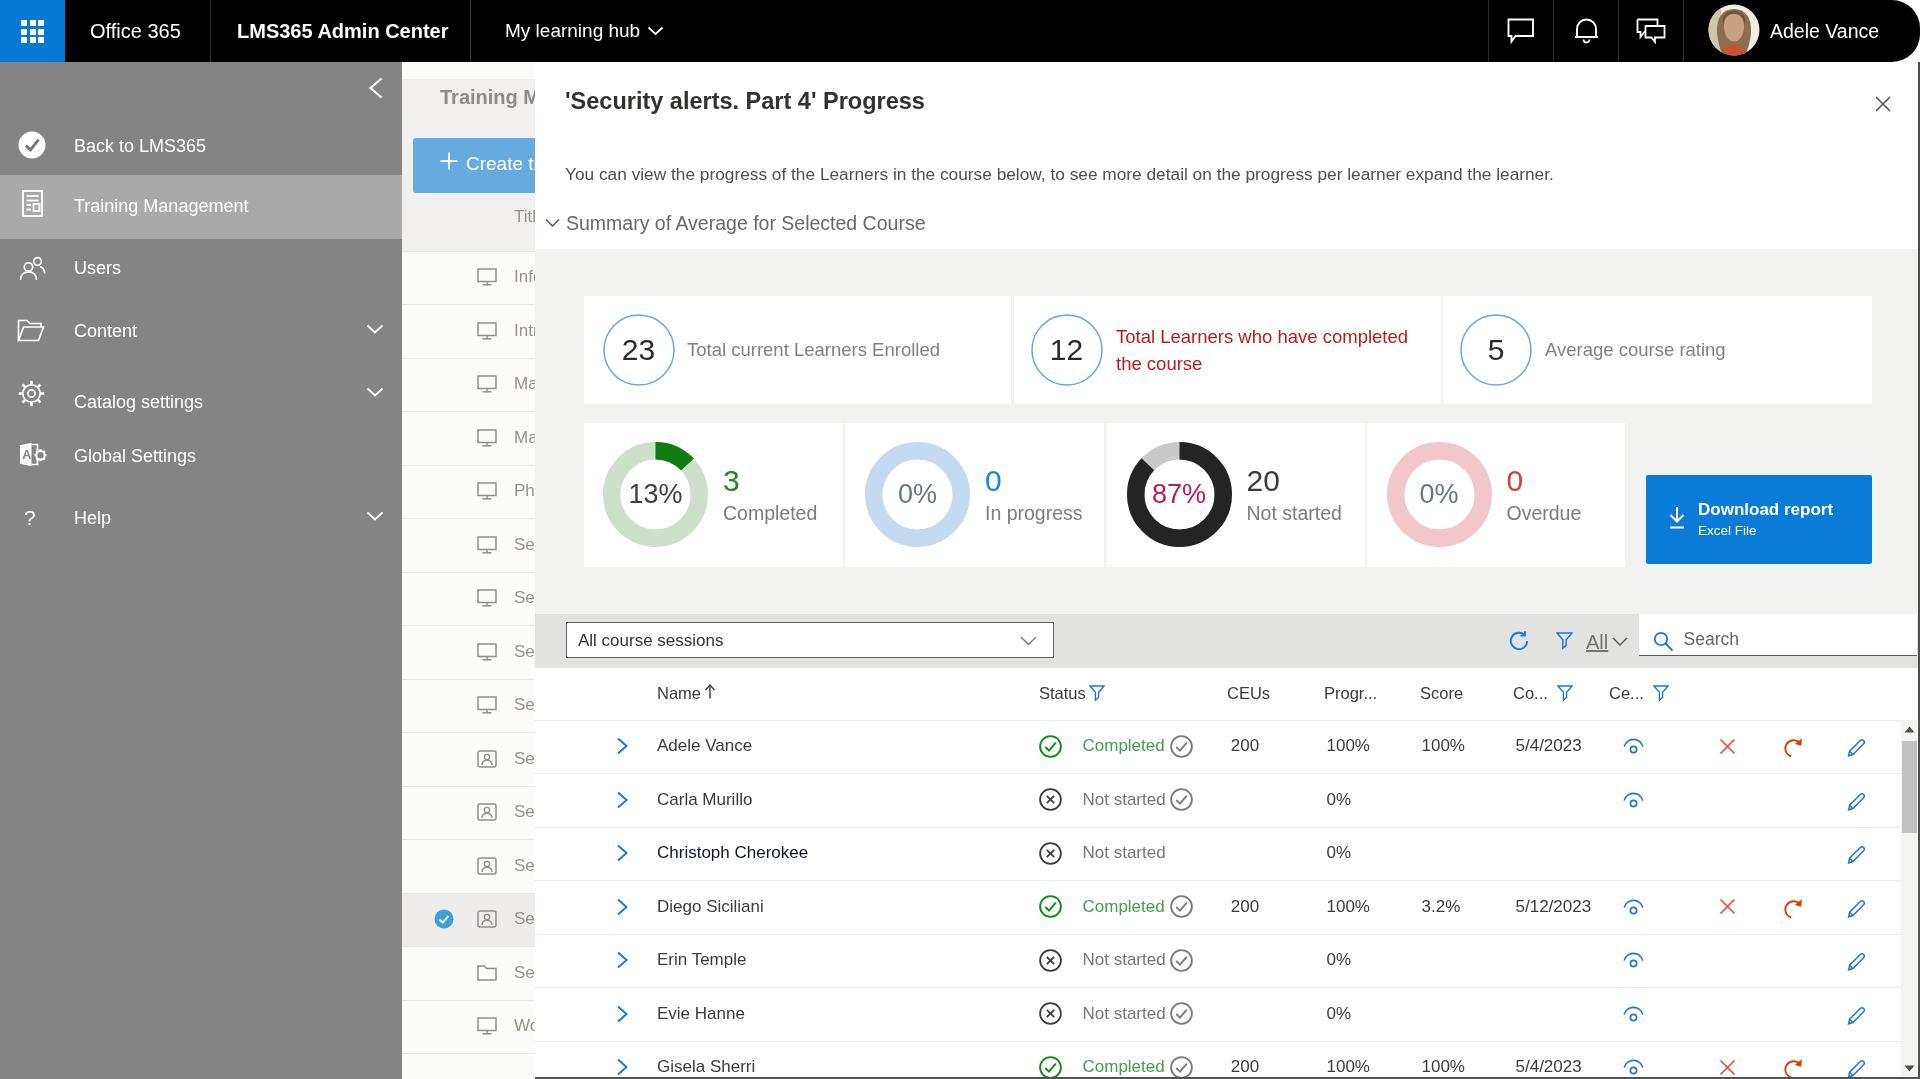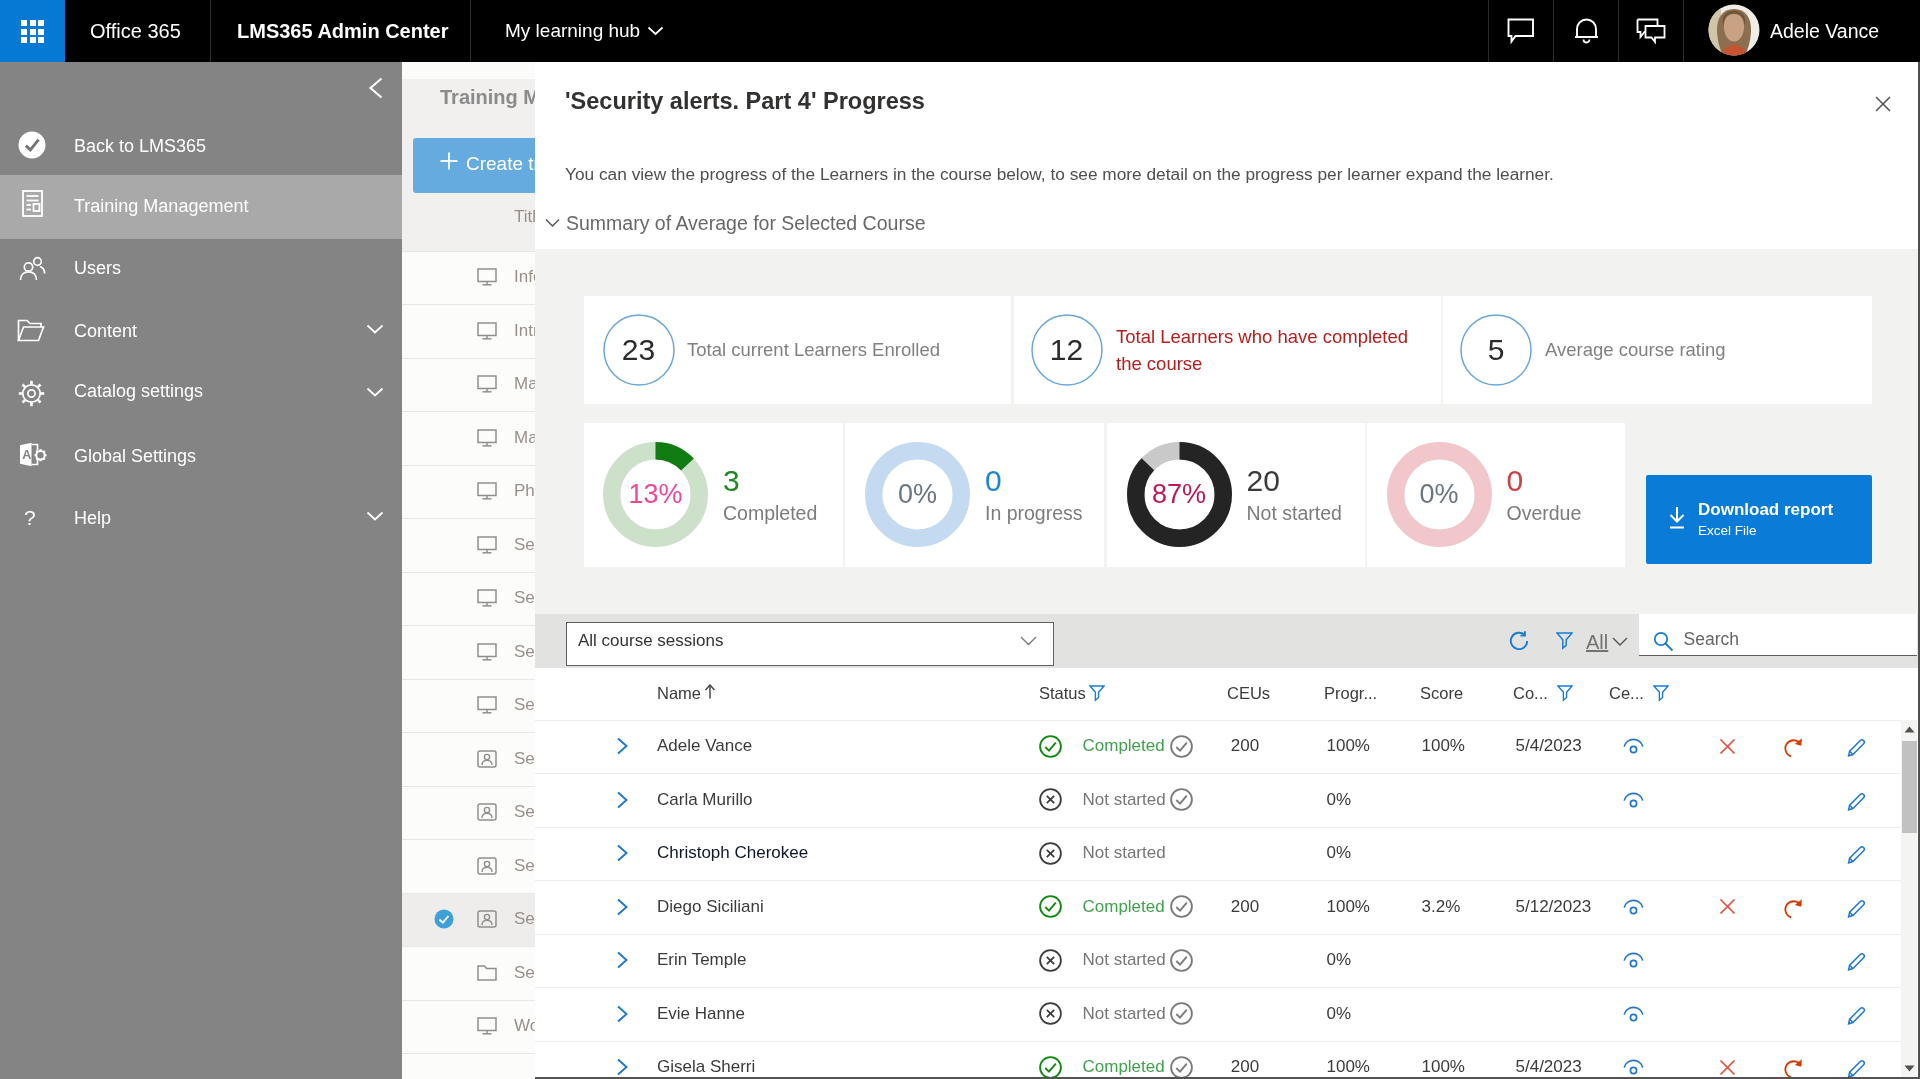--- a/index.html
+++ b/index.html
@@ -3,21 +3,21 @@
 <meta charset="utf-8">
 <style>
 *{margin:0;padding:0;box-sizing:border-box;}
 html,body{width:1920px;height:1079px;overflow:hidden;background:#fff;font-family:"Liberation Sans",sans-serif;}
 .abs{position:absolute;}
 svg{display:block;}
 </style>
 </head>
 <body>
 
-<div class="abs" id="topbar" style="left:0;top:0;width:1920px;height:62px;background:#000;">
+<div class="abs" id="topbar" style="left:0;top:0;width:1920px;height:62px;background:#000;border-radius:28px;">
   <div class="abs" style="left:0;top:0;width:65px;height:62px;background:#0679d4;">
     <div class="abs" style="left:21px;top:20px;width:23px;height:23px;display:grid;grid-template-columns:6px 6px 6px;grid-template-rows:6px 6px 6px;gap:2.5px;">
       <div style="background:#fff"></div>
         <div style="background:#fff"></div>
         <div style="background:#fff"></div>
       <div style="background:#fff"></div>
         <div style="background:#fff"></div>
         <div style="background:#fff"></div>
       <div style="background:#fff"></div>
         <div style="background:#fff"></div>
@@ -118,21 +118,21 @@
           <line x1="13.5" y1="22.4" x2="13.5" y2="26.2"></line>
         <line x1="0.8" y1="13.5" x2="4.6" y2="13.5"></line>
           <line x1="22.4" y1="13.5" x2="26.2" y2="13.5"></line>
         <line x1="4.5" y1="4.5" x2="7.2" y2="7.2"></line>
           <line x1="19.8" y1="19.8" x2="22.5" y2="22.5"></line>
         <line x1="4.5" y1="22.5" x2="7.2" y2="19.8"></line>
           <line x1="19.8" y1="7.2" x2="22.5" y2="4.5"></line>
       </g>
     </g>
   </svg>
-  <div class="abs" style="left:74px;top:315px;height:28px;display:flex;align-items:center;color:#fff;font-size:18px;">Catalog settings</div>
+  <div class="abs" style="left:74px;top:326px;height:28px;display:flex;align-items:center;color:#fff;font-size:18px;">Catalog settings</div>
   <svg class="abs" style="left:366px;top:325px" width="18" height="11" viewBox="0 0 18 11">
       <polyline points="1.5,1.5 9,8.5 16.5,1.5" fill="none" stroke="#fff" stroke-width="1.8"></polyline>
     </svg>
 
   <svg class="abs" style="left:19px;top:380px" width="28" height="25" viewBox="0 0 28 25">
     <path d="M1 3.2 L12.5 0.8 V24.2 L1 21.8 Z" fill="#fff"></path>
     <path d="M12.5 2.5 H18.5 V8.5 M12.5 22.5 H18.5 V18" fill="none" stroke="#fff" stroke-width="1.7"></path>
     <text x="3.2" y="16.8" font-family="Liberation Sans,sans-serif" font-size="12.5" font-weight="bold" fill="#848484">A</text>
     <circle cx="21.5" cy="13.2" r="4.2" fill="none" stroke="#fff" stroke-width="2"></circle>
     <g stroke="#fff" stroke-width="2.2">
@@ -317,21 +317,21 @@
 
   <div class="abs" id="donutrow" style="left:49px;top:360.5px;width:1042px;height:144px;">
     <div class="abs" style="left:0;top:0;width:258.5px;height:144px;background:#fff;"></div>
     <div class="abs" style="left:261px;top:0;width:259px;height:144px;background:#fff;"></div>
     <div class="abs" style="left:522.5px;top:0;width:258px;height:144px;background:#fff;"></div>
     <div class="abs" style="left:782.5px;top:0;width:258.5px;height:144px;background:#fff;"></div>
 <svg class="abs" style="left:19px;top:19.5px" width="105" height="105" viewBox="0 0 105 105">
 <circle cx="52.5" cy="52.5" r="43.75" fill="none" stroke="#cde0c9" stroke-width="17.5"></circle>
 <circle cx="52.5" cy="52.5" r="43.75" fill="none" stroke="#117c11" stroke-width="17.5" stroke-dasharray="35.74 239.15" transform="rotate(-90 52.5 52.5)"></circle>
 </svg>
-<div class="abs" style="left:19px;top:19.5px;width:105px;height:105px;display:flex;align-items:center;justify-content:center;font-size:27px;color:#ec4899;">13%</div>
+<div class="abs" style="left:19px;top:19.5px;width:105px;height:105px;display:flex;align-items:center;justify-content:center;font-size:27px;color:#404040;">13%</div>
 <div class="abs" style="left:139px;top:41.5px;font-size:30px;color:#218721;">3</div>
 <div class="abs" style="left:139px;top:79px;font-size:19.5px;color:#7c7c7c;white-space:nowrap;">Completed</div>
 <svg class="abs" style="left:281px;top:19.5px" width="105" height="105" viewBox="0 0 105 105">
 <circle cx="52.5" cy="52.5" r="43.75" fill="none" stroke="#c4daf1" stroke-width="17.5"></circle>
 </svg>
 <div class="abs" style="left:281px;top:19.5px;width:105px;height:105px;display:flex;align-items:center;justify-content:center;font-size:27px;color:#6a7680;">0%</div>
 <div class="abs" style="left:401px;top:41.5px;font-size:30px;color:#1c86d8;">0</div>
 <div class="abs" style="left:401px;top:79px;font-size:19.5px;color:#7c7c7c;white-space:nowrap;">In progress</div>
 <svg class="abs" style="left:542.5px;top:19.5px" width="105" height="105" viewBox="0 0 105 105">
 <circle cx="52.5" cy="52.5" r="43.75" fill="none" stroke="#c9c9c9" stroke-width="17.5"></circle>
@@ -351,21 +351,21 @@
   <div class="abs" style="left:1111px;top:413px;width:225.5px;height:89px;background:#0a7bd6;border-radius:2px;color:#fff;">
     <svg class="abs" style="left:20px;top:31px" width="22" height="26" viewBox="0 0 22 26">
       <line x1="11" y1="1" x2="11" y2="15" stroke="#fff" stroke-width="2"></line>
       <polyline points="4.5,9 11,15.5 17.5,9" fill="none" stroke="#fff" stroke-width="2"></polyline>
       <line x1="4" y1="21.5" x2="18" y2="21.5" stroke="#fff" stroke-width="2"></line>
     </svg>
     <div class="abs" style="left:52px;top:25px;font-size:17px;font-weight:bold;white-space:nowrap;">Download report</div>
     <div class="abs" style="left:52px;top:48px;font-size:13.5px;white-space:nowrap;">Excel File</div>
   </div>
 
-  <div class="abs" style="left:31px;top:559.5px;width:487.5px;height:44px;background:#fff;border:1px solid #5f5f5f;">
+  <div class="abs" style="left:31px;top:559.5px;width:487.5px;height:36px;background:#fff;border:1px solid #5f5f5f;">
     <div class="abs" style="left:11px;top:8px;font-size:17px;color:#333;">All course sessions</div>
     <svg class="abs" style="left:453px;top:13px" width="17" height="10" viewBox="0 0 17 10">
         <polyline points="1,1 8.5,8.5 16,1" fill="none" stroke="#777" stroke-width="1.3"></polyline>
       </svg>
   </div>
 </div>
 
 <div class="abs" id="tablewrap" style="left:535px;top:668px;width:1382px;height:411px;background:#fff;overflow:hidden;">
 <div class="abs" style="left:122px;top:16px;font-size:16.5px;color:#3b3b3b;">Name</div>
 <svg class="abs" style="left:169px;top:15px" width="12" height="17" viewBox="0 0 12 17">

